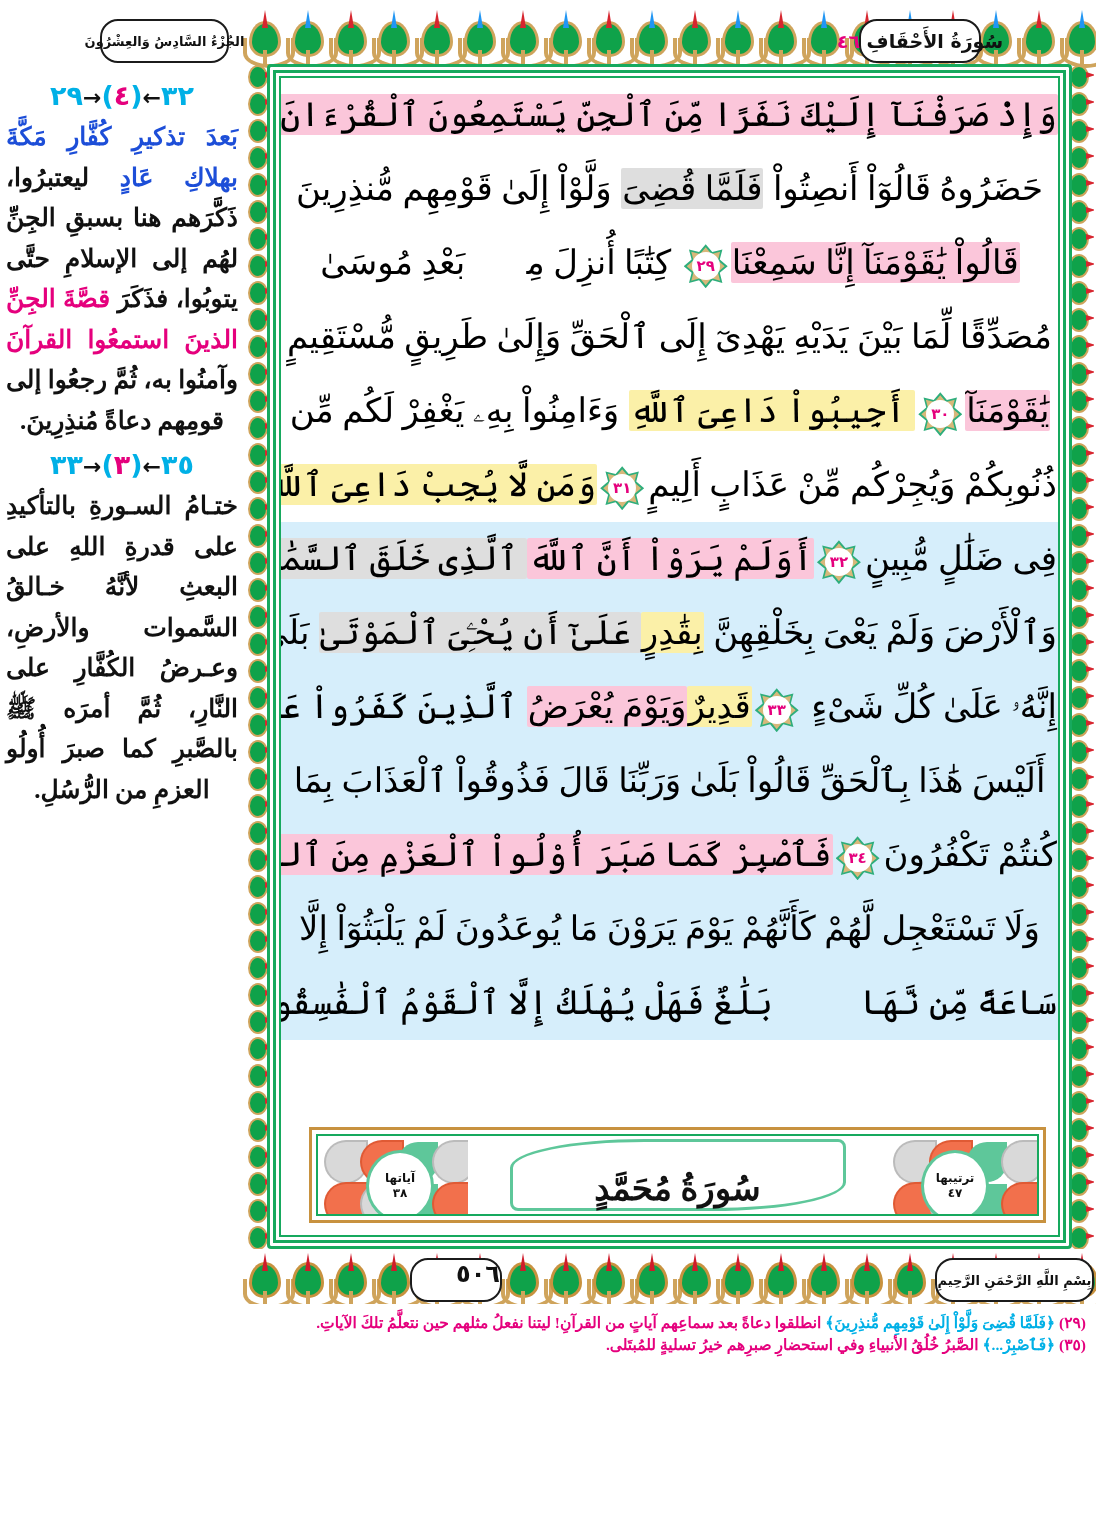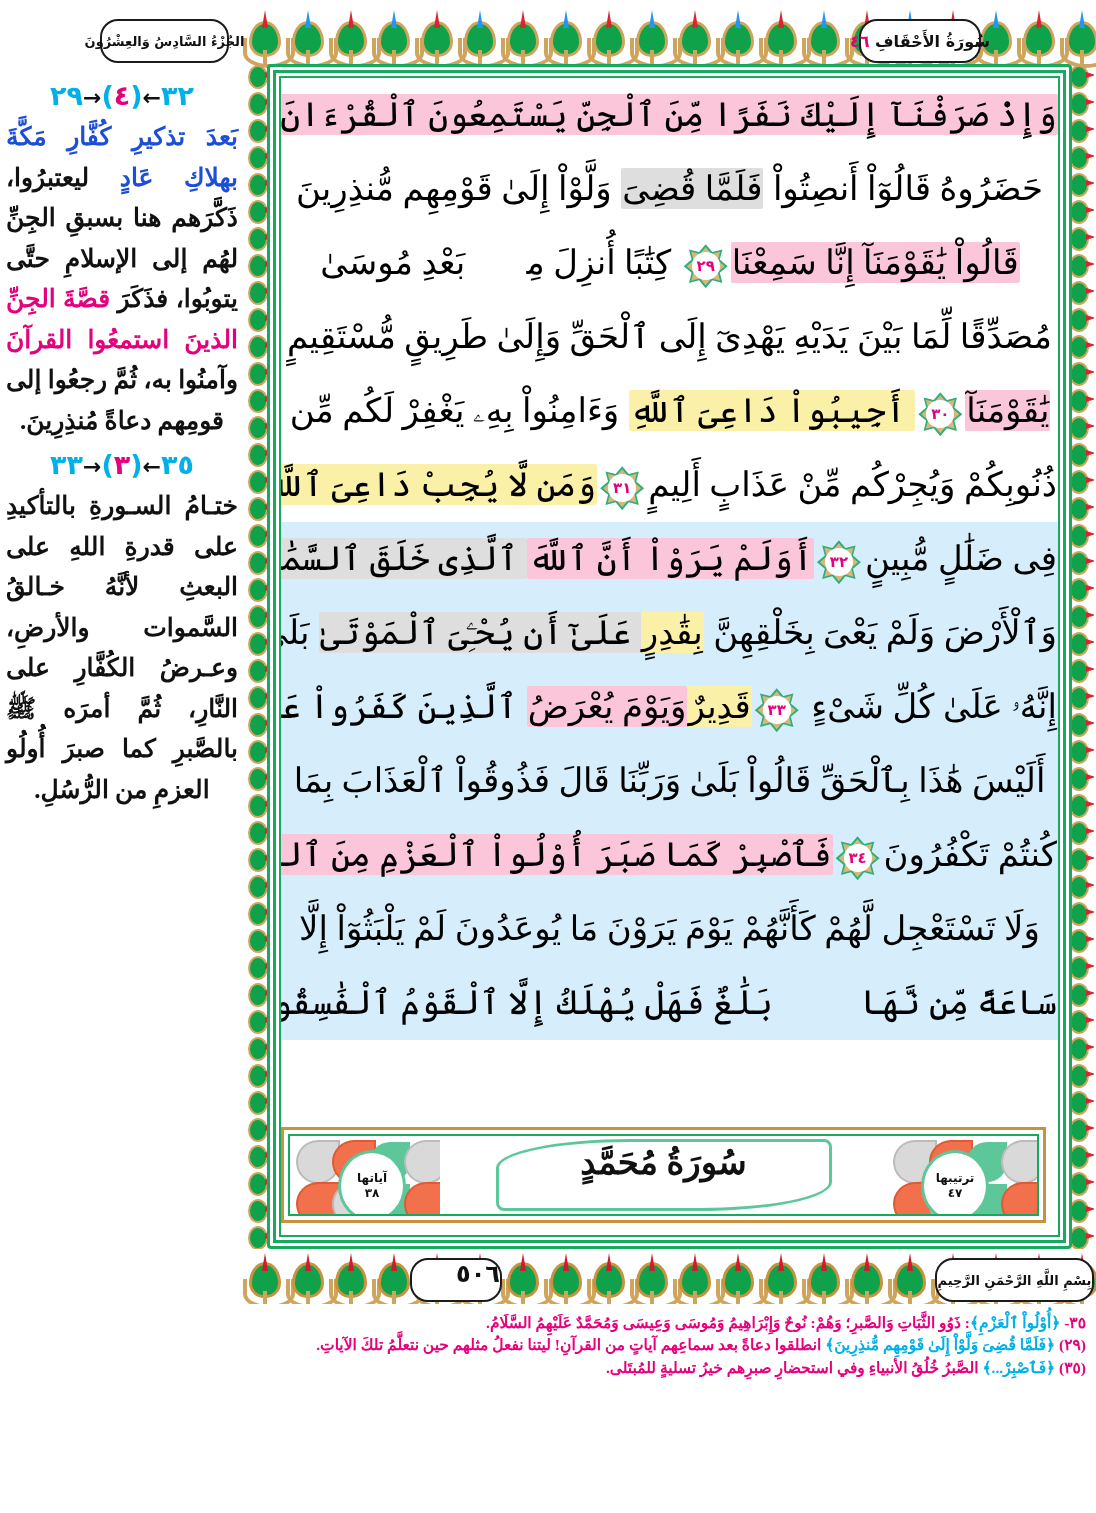--- a/index.html
+++ b/index.html
@@ -41,21 +41,21 @@
   
   .cartouche{
     position:absolute;background:#fff;border:2.5px solid #1b1b1b;
     border-radius:18px;display:flex;align-items:center;justify-content:center;
     z-index:6;
   }
   .cart-surah{top:19px;right:115px;width:118px;height:40px;}
   .cart-juz{top:19px;left:100px;width:125px;height:40px;}
   .cart-page{top:1258px;left:410px;width:88px;height:40px;}
   .cart-bism{top:1258px;right:2px;width:155px;height:40px;}
-  .cart-txt{font-size:16px;color:#111;white-space:nowrap;font-weight:700;}
+  .cart-txt{font-size:19px;color:#111;white-space:nowrap;font-weight:700;}
   .cart-txt .num{color:#e5007d;}
   .cart-txt.small{font-size:13px;letter-spacing:-0.5px;}
   .cart-txt.page{font-size:24px;letter-spacing:1px;}
 
   
   .frame{
     position:absolute;top:64px;left:267px;width:805px;height:1185px;
     border:3px solid #17a95e;border-radius:4px;background:#fff;
     box-shadow:inset 0 0 0 3px #fff, inset 0 0 0 6px #17a95e;
     padding:0;box-sizing:border-box;
@@ -99,36 +99,36 @@
     clip-path:polygon(50% 0%,65% 18%,88% 12%,82% 35%,100% 50%,82% 65%,88% 88%,65% 82%,50% 100%,35% 82%,12% 88%,18% 65%,0% 50%,18% 35%,12% 12%,35% 18%);
   }
   .ayah .disc{
     position:absolute;left:8px;top:8px;width:28px;height:28px;border-radius:50%;
     background:#fff;display:flex;align-items:center;justify-content:center;
     font-size:15px;color:#e5007d;font-weight:700;font-family:"DejaVu Sans",sans-serif;
   }
 
   
   .surah-banner{
-    position:absolute;left:0;right:12px;bottom:12px;height:96px;
+    position:absolute;left:28px;right:12px;bottom:12px;height:96px;
     border:3px solid #c8923f;background:#fff;box-sizing:border-box;
   }
   .sb-in{position:absolute;inset:4px;border:2px solid #17a95e;overflow:hidden;
     display:flex;align-items:center;justify-content:center;background:#fff;}
   .sb-orn{position:absolute;top:0;bottom:0;width:150px;overflow:hidden;}
   .sb-orn.l{left:0;}
   .sb-orn.r{right:0;}
   .sb-orn .f{position:absolute;width:40px;height:40px;border-radius:50% 0 50% 50%;
     background:#d9d9d9;box-shadow:0 0 0 2px #bbb;}
   .sb-orn .f.red{background:#f2704c;box-shadow:0 0 0 2px #e05a34;}
   .sb-orn .f.grn{background:#5ec79a;box-shadow:none;}
   .sb-cen{
     position:relative;z-index:3;background:#fff;border:3px solid #5ec79a;
     border-radius:40% 8px 40% 8px;height:66px;width:330px;
-    display:flex;align-items:flex-start;justify-content:center;
+    display:flex;align-items:flex-end;justify-content:center;
   }
   .sb-name{font-size:34px;font-weight:700;color:#111;
     font-family:"Liberation Serif","DejaVu Serif",serif;white-space:nowrap;}
   .sb-oval{
     position:absolute;top:14px;width:62px;height:66px;background:#fff;
     border:3px solid #5ec79a;border-radius:50%;z-index:4;
     display:flex;flex-direction:column;align-items:center;justify-content:center;
     font-size:12px;color:#111;font-weight:700;line-height:1.25;
   }
   .sb-oval.left{left:48px;}
@@ -873,19 +873,18 @@
   <div class="cartouche cart-page">
     <span class="cart-txt page">٥٠٦</span>
   </div>
 
   <div class="cartouche cart-bism">
     <span class="cart-txt small">بِسْمِ اللَّهِ الرَّحْمَنِ الرَّحِيمِ</span>
   </div>
 
   <div class="notes">
     <div id="notelist">
-        <div class="note"><span class="vnum">٣٥- </span><span class="quo">﴿أُوْلُواْ ٱلْعَزْمِ﴾</span><span class="exp">: ذَوُو الثَّبَاتِ وَالصَّبرِ؛ وَهُمْ: نُوحٌ وَإِبْرَاهِيمُ وَمُوسَى وَعِيسَى وَمُحَمَّدٌ عَلَيْهِمُ السَّلَامُ.</span></div>
         <div class="note"><span class="vnum">(٢٩) </span><span class="quo">﴿فَلَمَّا قُضِىَ وَلَّوْاْ إِلَىٰ قَوْمِهِم مُّنذِرِينَ﴾</span><span class="exp"> انطلقوا دعاةً بعد سماعِهم آياتٍ من القرآنِ! ليتنا نفعلُ مثلهم حين نتعلَّمُ تلكَ الآياتِ.</span></div>
         <div class="note"><span class="vnum">(٣٥) </span><span class="quo">﴿فَٱصْبِرْ...﴾</span><span class="exp"> الصَّبرُ خُلُقُ الأنبياءِ وفي استحضارِ صبرِهم خيرُ تسليةٍ للمُبتَلى.</span></div>
       </div>
   </div>
 
 </div>
 
 </body></html>

